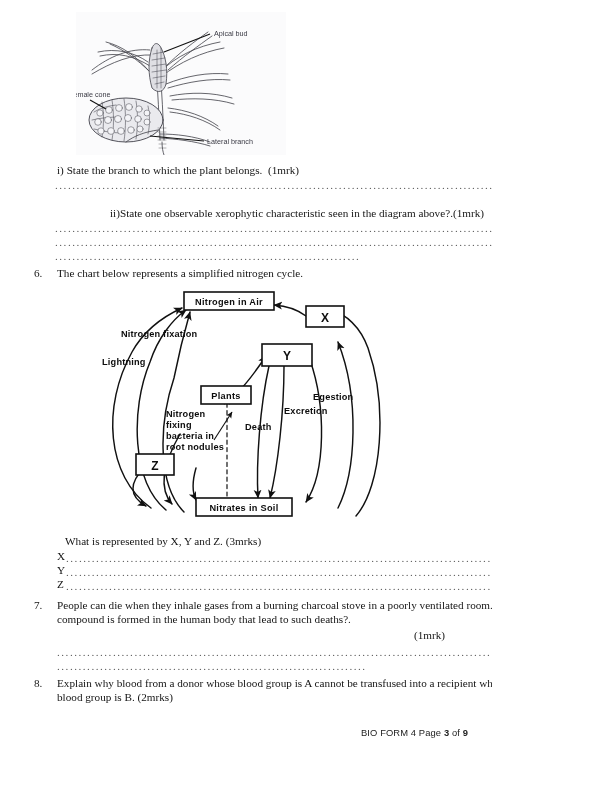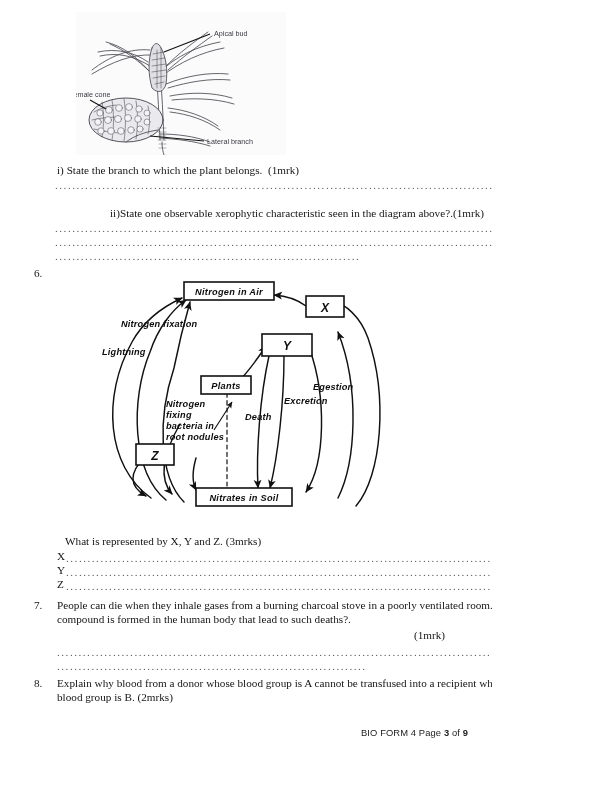--- a/index.html
+++ b/index.html
@@ -72,24 +72,23 @@
   .fig-label {
     font-family: "Liberation Sans", sans-serif;
     font-size: 7.2px;
     fill: #3a3a44;
   }
 
   
   .cycle-figure {
     position: absolute;
     left: 88px;
-    top: 276px;
+    top: 286px;
     width: 305px;
     height: 238px;
-    font-style: italic;
   }
   .cycle-figure svg { display: block; }
   .nbox {
     fill: #ffffff;
     stroke: #111111;
     stroke-width: 1.6;
   }
   .nlabel {
     font-family: "Liberation Sans", sans-serif;
     font-weight: bold;
@@ -230,20 +229,21 @@
 
   <div class="qtext" style="left:57px; top:163px; width:450px;">i) State the branch to which the plant belongs.  (1mrk)</div>
   <div class="dots" style="left:55px; top:181px; width:437px;">.....................................................................................................................................................................</div>
 
   <div class="qtext" style="left:57px; top:206px; width:480px;text-align:center;">ii)State one observable xerophytic characteristic seen in the diagram above?.(1mrk)</div>
   <div class="dots" style="left:55px; top:224px; width:552px;">.........................................................................................................................................................................................................</div>
   <div class="dots" style="left:55px; top:238px; width:552px;">.........................................................................................................................................................................................................</div>
   <div class="dots" style="left:55px; top:252px; width:305px;">....................................................................................................</div>
 
   <div class="qnum" style="left:34px; top:266px;">6.</div>
+  <div class="qtext" style="left:57px; top:266px; width:450px;">The chart below represents a simplified nitrogen cycle.</div>
 
   <div class="cycle-figure">
     <svg width="305" height="238" viewBox="0 0 305 238" xmlns="http://www.w3.org/2000/svg">
       <defs>
         <marker id="ar" markerWidth="7" markerHeight="7" refX="5.6" refY="3" orient="auto">
           <path d="M0,0.3 L6,3 L0,5.7 L1.5,3 Z" fill="#111111"></path>
         </marker>
       </defs>
 
       <path class="flow" d="M63 222 C 18 190, 14 120, 44 66 C 54 48, 72 32, 94 22" marker-end="url(#ar)"></path>

